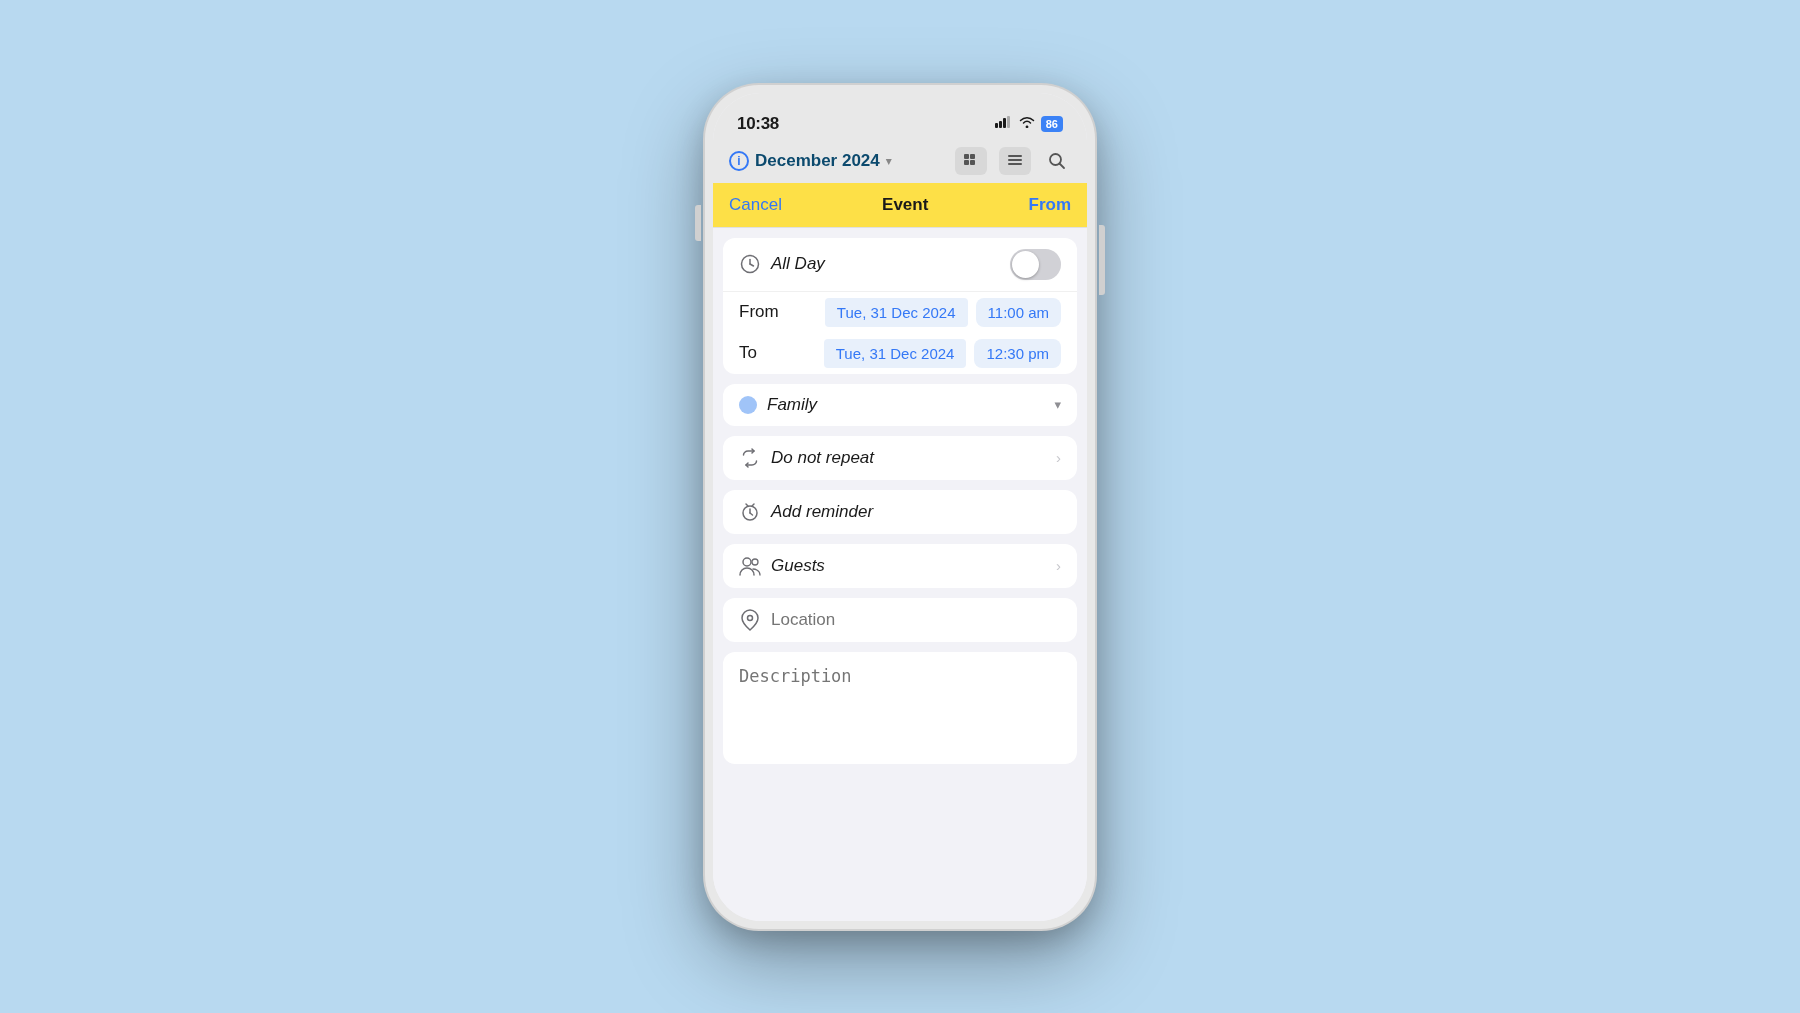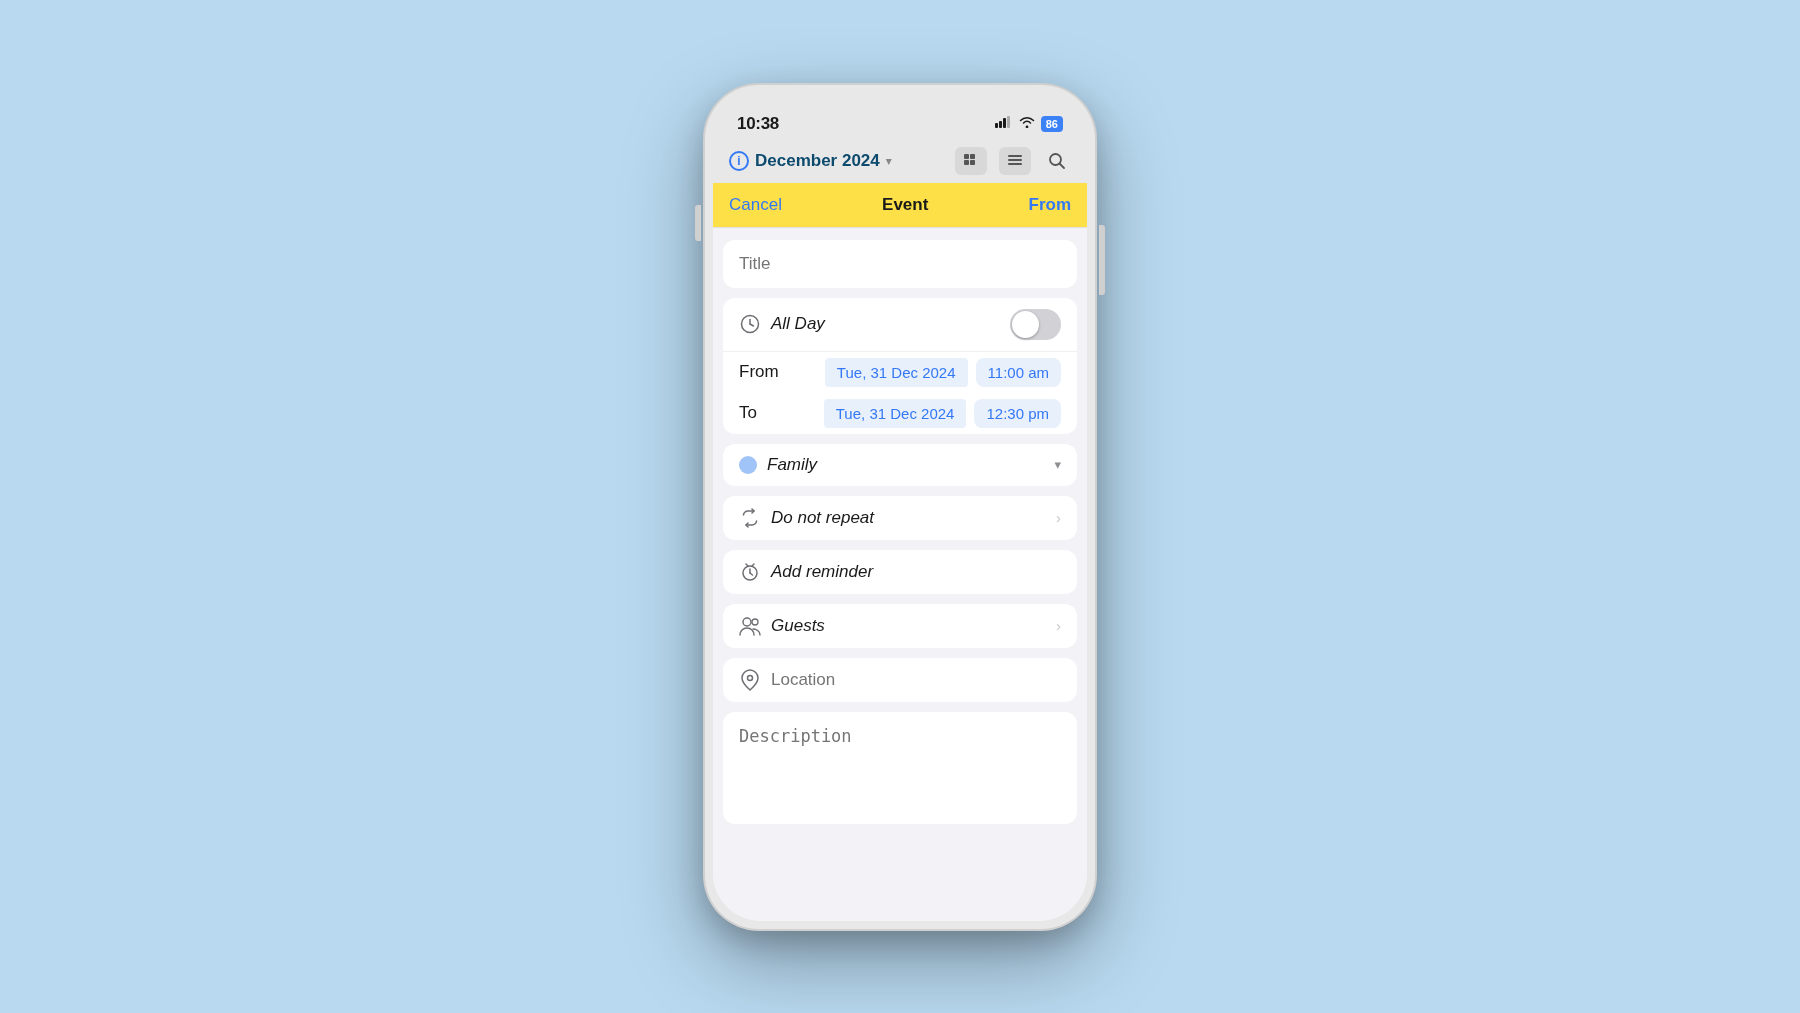--- a/index.html
+++ b/index.html
@@ -436,23 +436,20 @@
     </div>
 
     <div class="nav-bar">
       <span class="nav-cancel">Cancel</span>
       <span class="nav-title">Event</span>
       <span class="nav-save">From</span>
     </div>
 
     <div class="form-content">
 
-      <div class="title-section">
-        <input class="title-input" type="text" placeholder="Title" style="">
-      </div>
 
       <div class="white-card">
 
         <div class="card-row">
           <div class="row-icon">
             <svg width="20" height="20" viewBox="0 0 20 20">
               <circle cx="10" cy="10" r="8.5" stroke="#6e6e73" stroke-width="1.5" fill="none"></circle>
               <line x1="10" y1="5.5" x2="10" y2="10" stroke="#6e6e73" stroke-width="1.5" stroke-linecap="round"></line>
               <line x1="10" y1="10" x2="13.5" y2="12" stroke="#6e6e73" stroke-width="1.5" stroke-linecap="round"></line>
             </svg>

